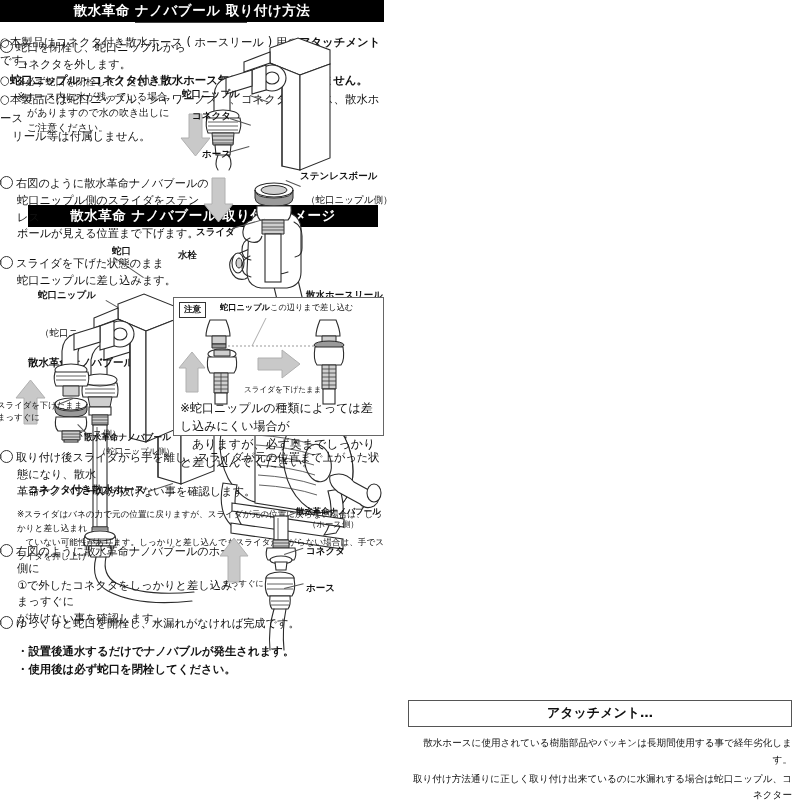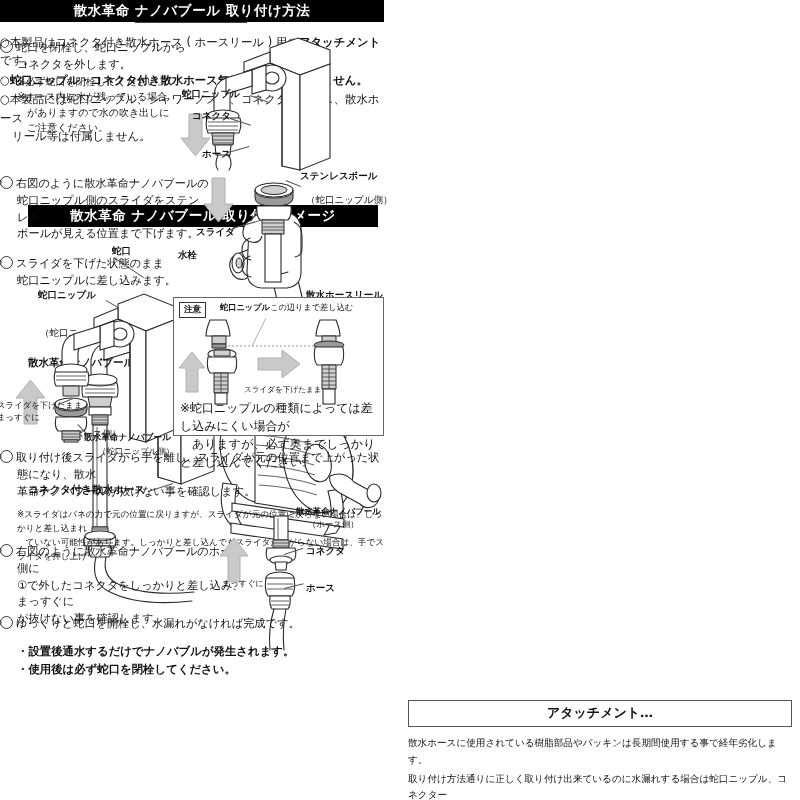--- a/index.html
+++ b/index.html
@@ -89,21 +89,21 @@
     position: absolute; left: 6px; top: 101px; width: 200px;
     font-size: 12px; line-height: 1.5;
   }
 
   
   #leak { position: absolute; left: 408px; top: 700px; width: 384px; }
   #leak .hd {
     border: 1px solid #555; text-align: center; font-weight: bold;
     font-size: 13px; padding: 3px 0 4px; background: #fff;
   }
-  #leak p { margin: 8px 0 0 0; font-size: 9.6px; line-height: 1.75; }
+  #leak p { margin: 8px 0 0 0; font-size: 9.6px; line-height: 1.75; text-align: right; }
 </style>
 </head>
 <body>
 
 <div class="page">
 
   <div id="left-panel" class="blk">
 
     <div id="left-title" class="title-bar blk">散水革命 ナノバブール 取り付けイメージ</div>
 

